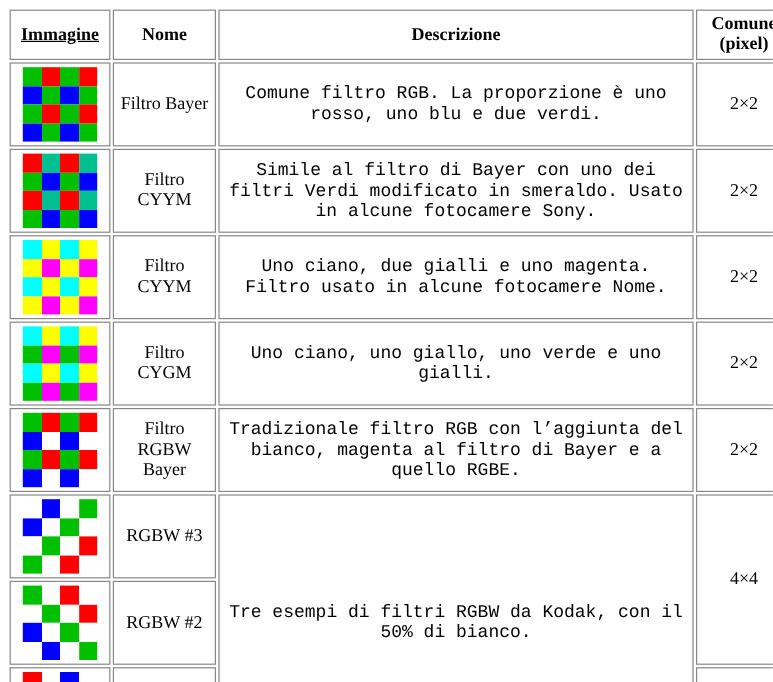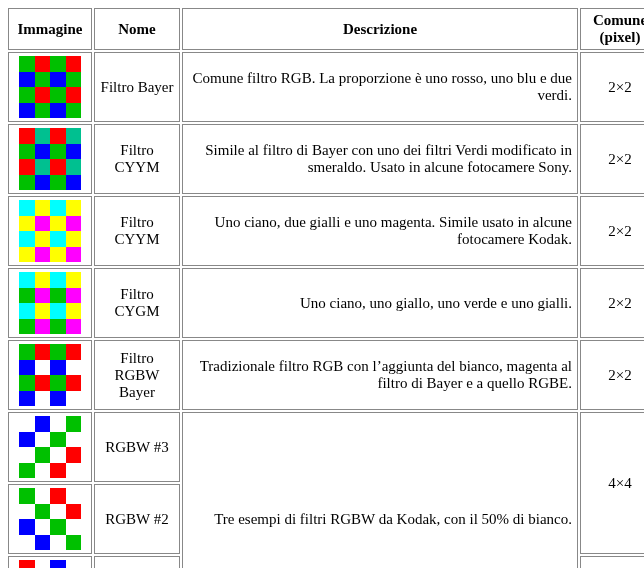--- a/index.html
+++ b/index.html
@@ -30,27 +30,28 @@
   td.img-cell {
     width: 72px;
     padding: 2px;
   }
   td.name-cell {
     width: 74px;
     text-align: center;
   }
   td.desc-cell {
     width: 384px;
-    text-align: right;
+    text-align: center;
+    font-family: Liberation Mono, monospace;
   }
   td.pattern-cell {
     width: 68px;
     text-align: center;
   }
-  th.col-img { width: 72px; }
+  th.col-img { width: 72px; text-decoration: underline; }
   th.col-name { width: 74px; margin-left: 12px; }
   th.col-desc { width: 384px; }
   th.col-pattern { width: 68px; }
 
   
   .swatch {
     width: 62px;
     height: 62px;
     display: grid;
     gap: 0;
@@ -143,21 +144,21 @@
             <div style="background: rgb(255, 255, 0);"></div>
             <div style="background: rgb(0, 255, 255);"></div>
             <div style="background: rgb(255, 255, 0);"></div>
             <div style="background: rgb(255, 255, 0);"></div>
             <div style="background: rgb(255, 0, 255);"></div>
             <div style="background: rgb(255, 255, 0);"></div>
             <div style="background: rgb(255, 0, 255);"></div>
           </div>
         </td>
       <td class="name-cell">Filtro CYYM</td>
-      <td class="desc-cell">Uno ciano, due gialli e uno magenta. Simile usato in alcune fotocamere Kodak.</td>
+      <td class="desc-cell">Uno ciano, due gialli e uno magenta. Filtro usato in alcune fotocamere Nome.</td>
       <td class="pattern-cell">2×2</td>
     </tr>
 
     <tr>
       <td class="img-cell">
           <div class="swatch g4">
             <div style="background: rgb(0, 255, 255);"></div>
             <div style="background: rgb(255, 255, 0);"></div>
             <div style="background: rgb(0, 255, 255);"></div>
             <div style="background: rgb(255, 255, 0);"></div>

